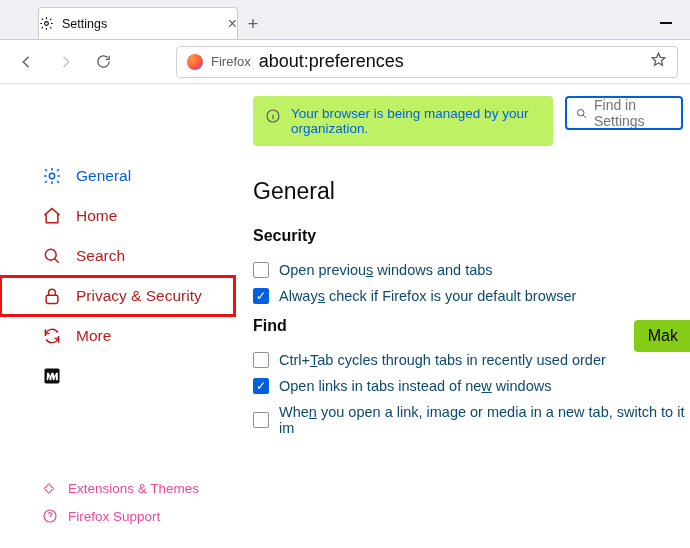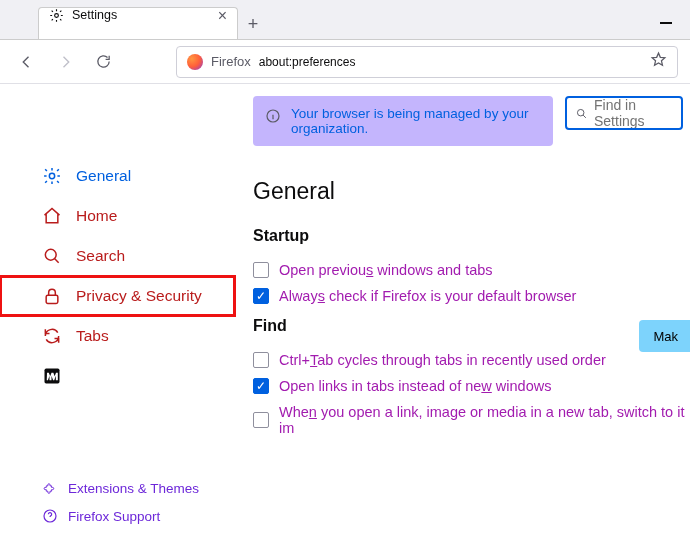--- a/index.html
+++ b/index.html
@@ -1,71 +1,71 @@
 <!DOCTYPE html>
 <html><head>
 <meta charset="utf-8">
 <style>
   * { box-sizing: border-box; margin: 0; padding: 0; font-family: "Segoe UI", Arial, sans-serif; }
   body { width: 690px; height: 548px; background: #fff; overflow: hidden; position: relative; }
 
   
   .tab-strip { height: 40px; background: #f0f0f4; display: flex; align-items: flex-end; padding: 0 6px; border-bottom: 1px solid #ccc; }
-  .tab { background: #fff; border: 1px solid #ccc; border-bottom: none; border-radius: 4px 4px 0 0; height: 32px; width: 200px; display: flex; padding: 0 10px; gap: 8px; font-size: 12.5px; color: #0c0c0d; margin-left: 32px; }
+  .tab { background: #fff; border: 1px solid #ccc; border-bottom: none; border-radius: 4px 4px 0 0; height: 32px; width: 200px; display: flex; align-items: center; padding: 0 0; gap: 8px; font-size: 12.5px; color: #0c0c0d; margin-left: 32px; }
   .tab .gear { width: 15px; height: 15px; }
   .tab .close-x { margin-left: auto; font-size: 16px; color: #5b5b66; cursor: pointer; line-height: 1; }
   .new-tab-plus { width: 30px; height: 30px; display: flex; align-items: center; justify-content: center; font-size: 18px; color: #5b5b66; cursor: pointer; }
   .window-controls { margin-left: auto; display: flex; gap: 18px; padding-right: 12px; align-items: center; height: 32px; }
   .win-min { width: 12px; height: 1.5px; background: #0c0c0d; }
 
   
   .toolbar { height: 44px; display: flex; align-items: center; padding: 0 12px; gap: 8px; border-bottom: 1px solid #e0e0e6; }
   .tb-btn { width: 30px; height: 30px; display:flex; align-items:center; justify-content:center; color:#5b5b66; border-radius:4px; }
   .tb-btn.disabled { color: #bfbfc9; }
   .urlbar { flex: 1; height: 32px; border: 1px solid #cfcfd8; border-radius: 4px; display: flex; align-items: center; padding: 0 10px; gap: 8px; margin-left: 50px; }
   .ff-logo { width: 16px; height: 16px; border-radius: 50%; background: radial-gradient(circle at 30% 30%, #ff9640, #ff5f3a 50%, #8a36d8 100%); }
   .identity { font-size: 13px; color: #5b5b66; }
-  .url-text { font-size: 12px; color: #0c0c0d; }
+  .url-text { font-size: 18px; color: #0c0c0d; }
   .star { margin-left: auto; color: #5b5b66; }
 
   
   .content { position: absolute; top: 84px; left: 0; right: 0; bottom: 0; display: flex; }
 
   .sidebar { width: 235px; padding-top: 72px; }
   .side-item { display: flex; align-items: center; gap: 14px; padding: 10px 14px 10px 42px; font-size: 15.5px; color: #b91c1c; cursor: pointer; position: relative; }
   .side-item svg { width: 20px; height: 20px; flex-shrink: 0; }
   .side-item.active { color: #0060df; }
   .side-item.highlight { outline: 3px solid #e11; outline-offset: -2px; }
 
   .side-bottom { position: absolute; bottom: 18px; left: 0; width: 235px; }
-  .side-link { display: flex; align-items: center; gap: 10px; padding: 6px 14px 6px 42px; font-size: 13.5px; color: #6d28d9; cursor: pointer; }
+  .side-link { display: flex; align-items: center; gap: 10px; padding: 6px 14px 6px 42px; font-size: 13.5px; color: #ec4899; cursor: pointer; }
   .side-link svg { width: 16px; height: 16px; }
 
   .main { flex: 1; padding: 0 0 0 18px; position: relative; }
 
   .notice-row { display: flex; gap: 12px; margin-top: 12px; align-items:flex-start; }
-  .notice { background: #c4b5fd; border-radius: 4px; padding: 10px 12px; display: flex; gap: 10px; font-size: 13.5px; color: #0060df; width: 300px; }
+  .notice { background: #bef264; border-radius: 4px; padding: 10px 12px; display: flex; gap: 10px; font-size: 13.5px; color: #0060df; width: 300px; }
   .notice svg { width: 16px; height: 16px; flex-shrink:0; margin-top:2px; }
   .search-settings { border: 2px solid #0060df; border-radius: 4px; height: 34px; width: 118px; display: flex; align-items: center; padding: 2px 8px; gap: 6px; font-size: 14px; color: #737373; overflow:hidden; }
   .search-settings svg { width: 13px; height: 13px; color:#5b5b66; flex-shrink:0; }
 
   h1 { font-size: 23px; font-weight: 500; color: #0c0c0d; margin-top: 32px; margin-bottom: 22px; }
   h2 { font-size: 16px; font-weight: 700; color: #0c0c0d; margin-bottom: 12px; margin-top: 8px; }
 
-  .pref-row { display: flex; align-items: center; gap: 10px; font-size: 14.5px; color: #a21caf; padding: 5px 0; }
+  .pref-row { display: flex; align-items: center; gap: 10px; font-size: 14.5px; color: #0c4a6e; padding: 5px 0; }
   .checkbox { width: 16px; height: 16px; border: 1px solid #8f8f9d; border-radius: 2px; background: #fff; flex-shrink:0; display:flex; align-items:center; justify-content:center; }
   .checkbox.checked { background: #0060df; border-color: #0060df; }
   .checkbox.checked::after { content:"✓"; color:#fff; font-size:12px; line-height:1; }
   .pref-row .und { text-decoration: underline; text-decoration-style: solid; }
 
   .default-status { display:flex; align-items:center; gap:10px; margin: 10px 0 32px 44px; font-size:14.5px;}
   .sad-face { width:20px; height:20px; border-radius:50%; background: radial-gradient(circle at 35% 35%, #5ad7e8, #1aa7c2); position:relative; flex-shrink:0;}
   .sad-face::before { content:""; position:absolute; top:6px; left:4px; width:3px; height:3px; background:#003b4d; border-radius:50%; box-shadow: 8px 0 0 #003b4d; }
   .sad-face::after { content:""; position:absolute; bottom:4px; left:5px; width:10px; height:5px; border:1.5px solid #003b4d; border-bottom:none; border-radius: 6px 6px 0 0; }
-  .make-default-btn { position:absolute; right:0; top:236px; background:#7dd3fc; border:none; height:32px; padding: 0 12px 0 14px; font-size:13px; border-radius:4px 0 0 4px; overflow:hidden; white-space:nowrap; }
+  .make-default-btn { position:absolute; right:0; top:236px; background:#84cc16; border:none; height:32px; padding: 0 12px 0 14px; font-size:16px; border-radius:4px 0 0 4px; overflow:hidden; white-space:nowrap; }
 
   
   .ico { stroke: currentColor; fill: none; stroke-width: 1.8; }
 </style>
 </head>
 <body>
 
 <div class="tab-strip">
   <div class="tab">
     <svg class="gear" viewBox="0 0 24 24">
@@ -136,21 +136,21 @@
       <svg viewBox="0 0 24 24">
           <rect class="ico" x="5" y="11" width="14" height="10" rx="2"></rect>
           <path class="ico" d="M8 11V8a4 4 0 0 1 8 0v3"></path>
         </svg>
       <span>Privacy &amp; Security</span>
     </div>
     <div class="side-item">
       <svg viewBox="0 0 24 24">
           <path class="ico" d="M20 12a8 8 0 0 1-14.9 4M4 12a8 8 0 0 1 14.9-4M4 4v5h5M20 20v-5h-5"></path>
         </svg>
-      <span>Tabs</span>
+      <span>More</span>
     </div>
     <div class="side-item">
       <svg viewBox="0 0 24 24">
           <rect x="3" y="3" width="18" height="18" rx="2" fill="#0c0c0d"></rect>
           <path d="M6 8h2.2l1.6 4.2L11.4 8h2.2l1.6 4.2L16.8 8H19v9h-2.4v-5.2l-1.9 5.2h-1.4l-1.9-5.2V17H9V11.8L7.1 17H5.7L6 8z" fill="#fff"></path>
         </svg>
     </div>
 
     <div class="side-bottom">
       <div class="side-link">
@@ -182,21 +182,21 @@
         <svg viewBox="0 0 24 24">
             <circle class="ico" cx="10.5" cy="10.5" r="6"></circle>
             <path class="ico" d="M20 20l-5-5"></path>
           </svg>
         <span>Find in Settings</span>
       </div>
     </div>
 
     <h1>General</h1>
 
-    <h2>Startup</h2>
+    <h2>Security</h2>
 
     <div class="pref-row">
       <div class="checkbox"></div>
       <span>Open previou<span class="und">s</span> windows and tabs</span>
     </div>
     <div class="pref-row">
       <div class="checkbox checked"></div>
       <span>Alway<span class="und">s</span> check if Firefox is your default browser</span>
     </div>
 

